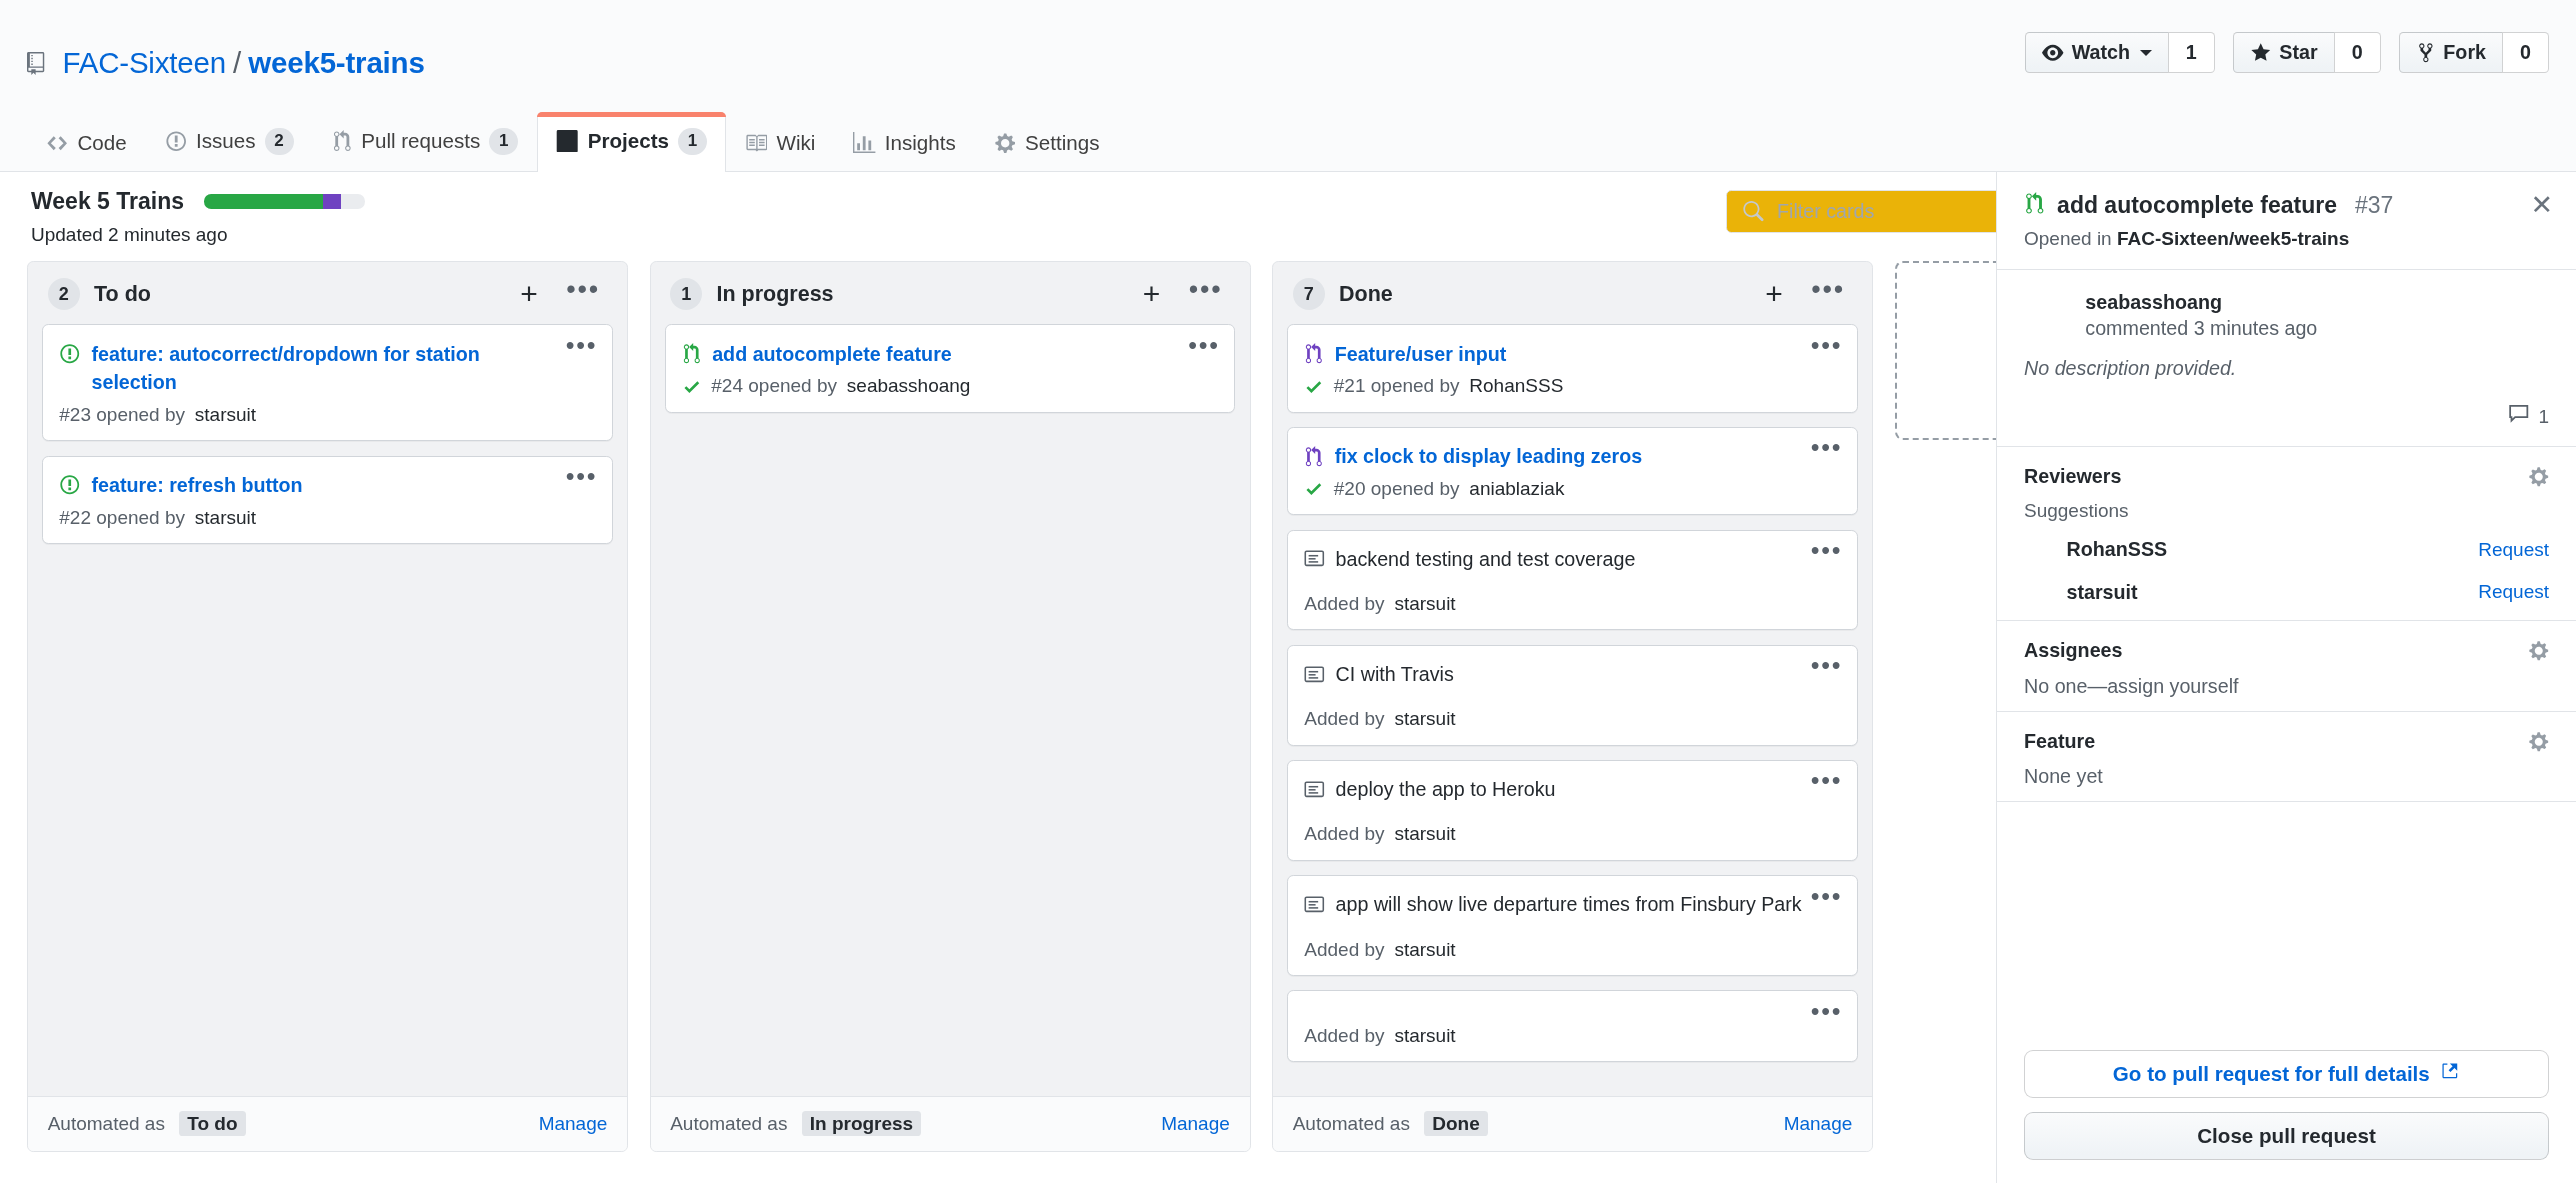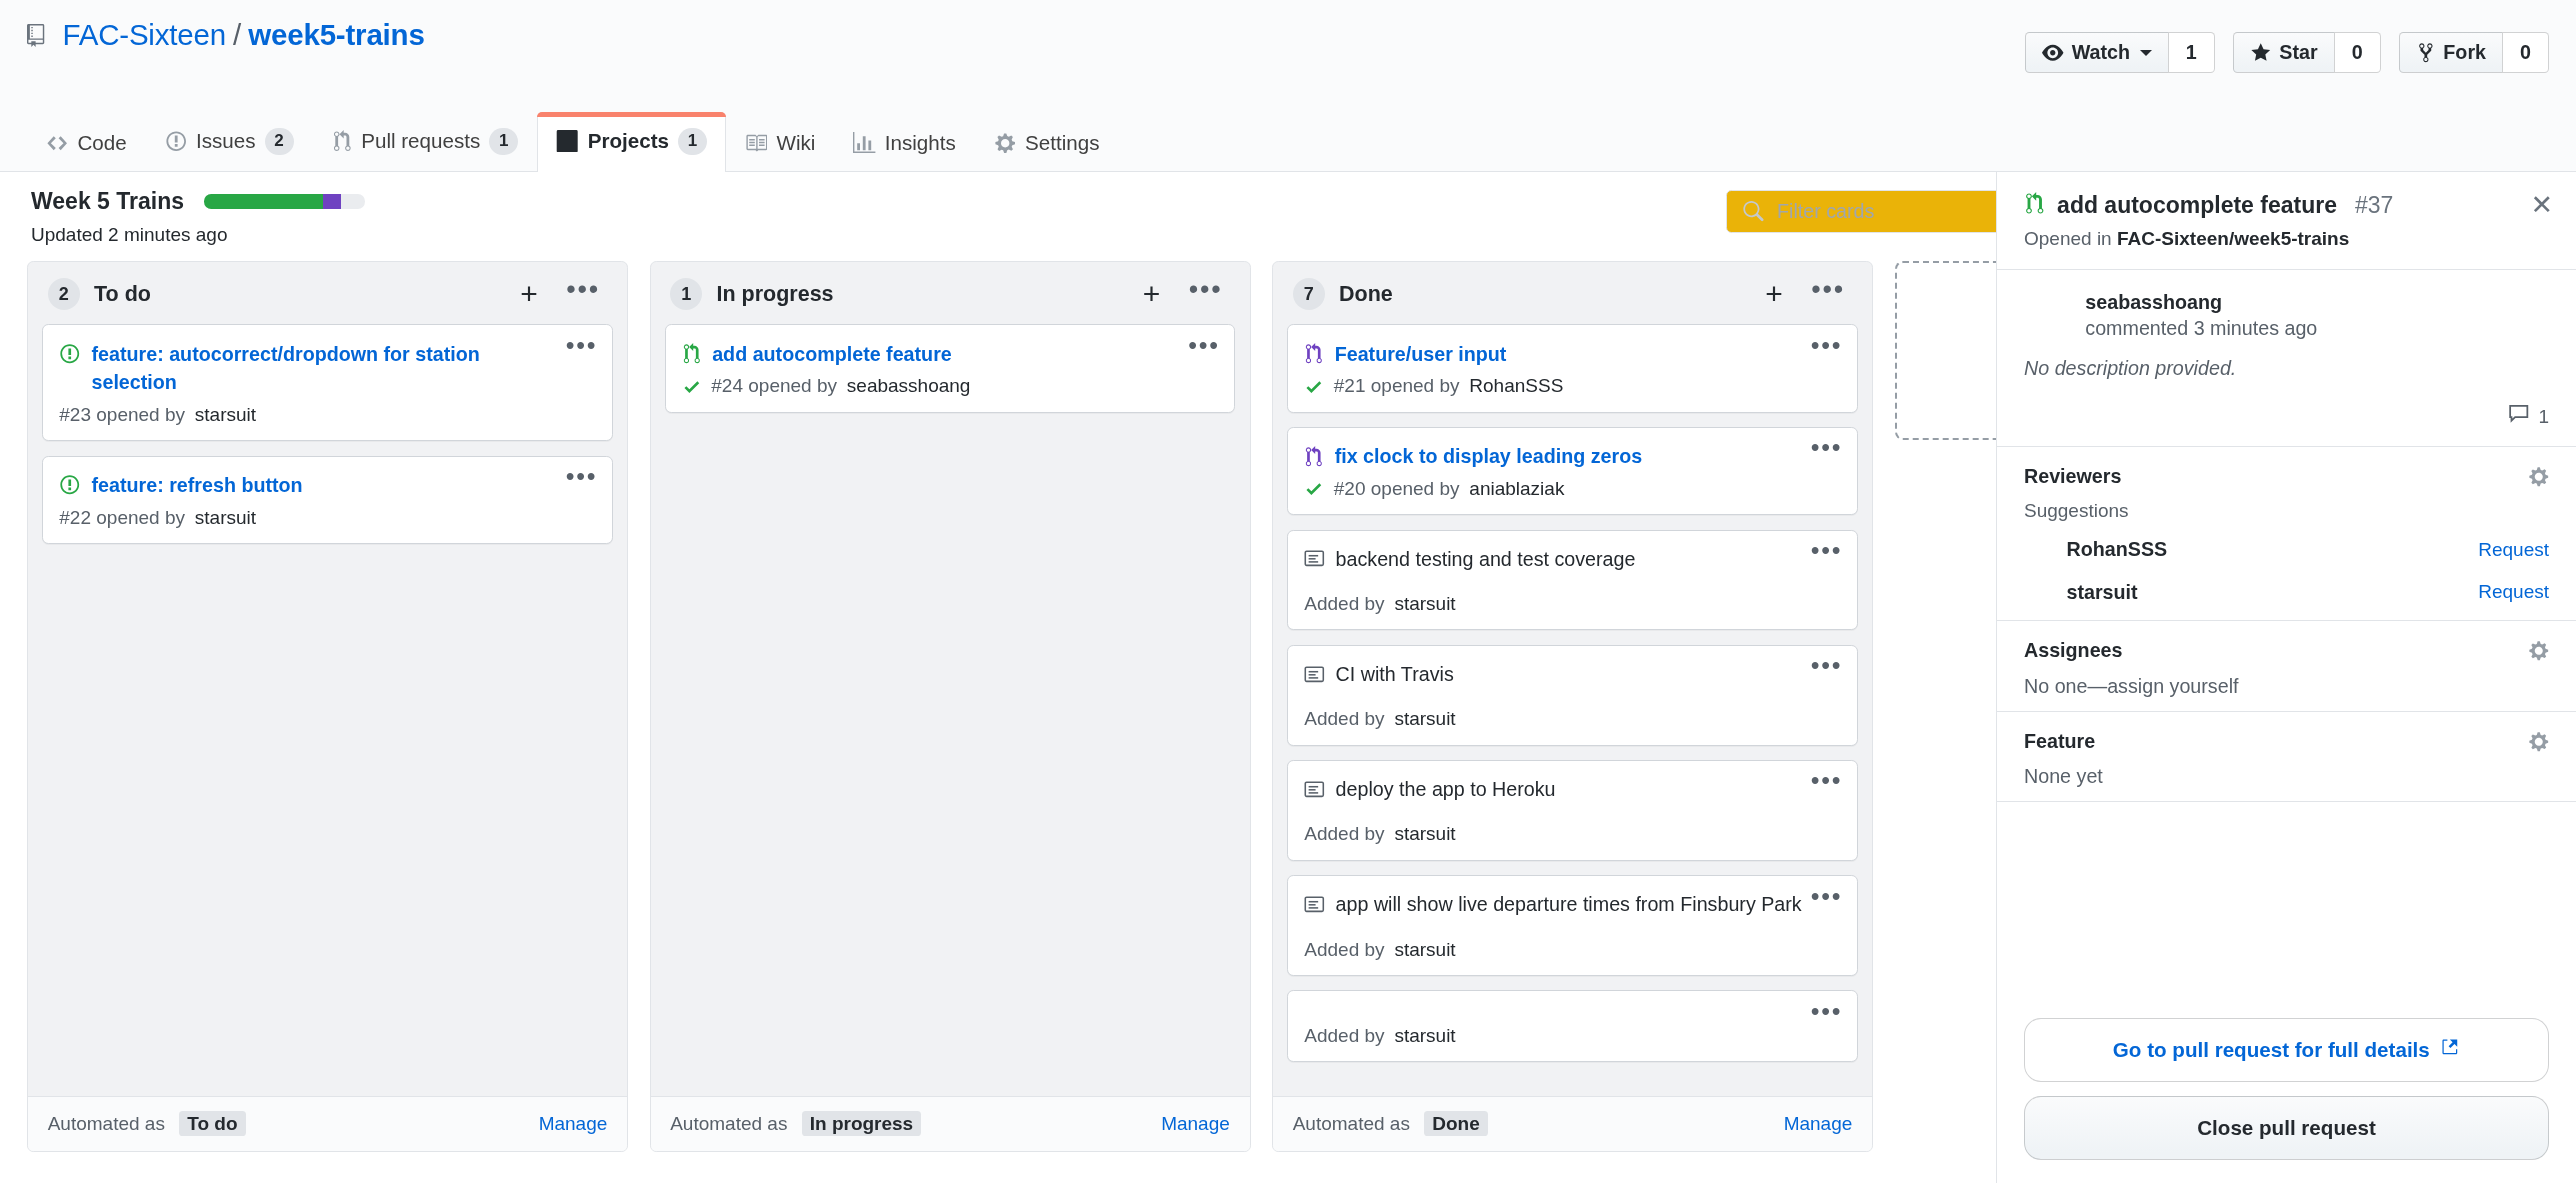--- a/index.html
+++ b/index.html
@@ -17,21 +17,21 @@
   
   .repo-header {
     background: #fafbfc;
     border-bottom: 0.9px solid #e1e4e8;
     height: 172px;
     padding: 0 27px;
     position: relative;
   }
   .repo-title-row {
     display:flex; align-items:center;
-    padding-top: 18px;
+    padding-top: 46px;
   }
   .repo-icon { margin-right: 12.5px; display:flex; align-items:center; }
   .repo-title { font-size: 29.5px; letter-spacing: -0.2px; }
   .repo-title a.owner { color:#0366d6; text-decoration:none; font-weight:400;}
   .repo-title .slash { color:#586069; margin: 0 7.2px; font-weight:300;}
   .repo-title a.name { color:#0366d6; text-decoration:none; font-weight:700;}
 
   .repo-actions {
     position:absolute; right:27px; top:32px;
     display:flex; gap: 18px;
@@ -262,21 +262,21 @@
   .sp-person .pav { width:30px;height:30px;border-radius:4.5px; overflow:hidden; flex:0 0 auto;}
   .sp-person .pname { font-size:19.7px; font-weight:600; color:#24292e; flex:1;}
   .sp-person .preq { font-size:19px; color:#0366d6; cursor:pointer; }
   .sp-none { margin-top:12.5px; font-size:19.7px; color:#586069; }
 
   .sp-actions {
     margin-top:auto; padding: 23px 27px 23px 27px;
     display:flex; flex-direction:column; gap:14.3px;
   }
   .sp-btn {
-    height:64px; border-radius:17px; border:0.9px solid rgba(27,31,35,.2);
+    height:48px; border-radius:9px; border:0.9px solid rgba(27,31,35,.2);
     display:flex; align-items:center; justify-content:center; gap:10.7px;
     font-size:20.6px; font-weight:600; cursor:pointer; background:#fff;
   }
   .sp-btn.primary-link { color:#0366d6; }
   .sp-btn.grey {
     background: linear-gradient(-180deg,#fafbfc,#eff3f6 90%);
     color:#24292e;
   }
 
   

